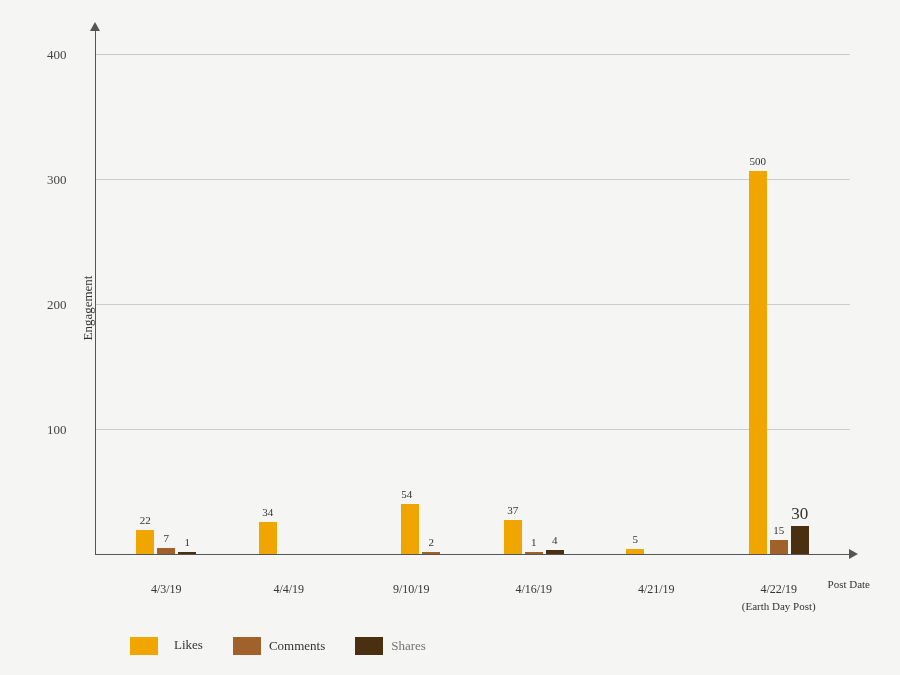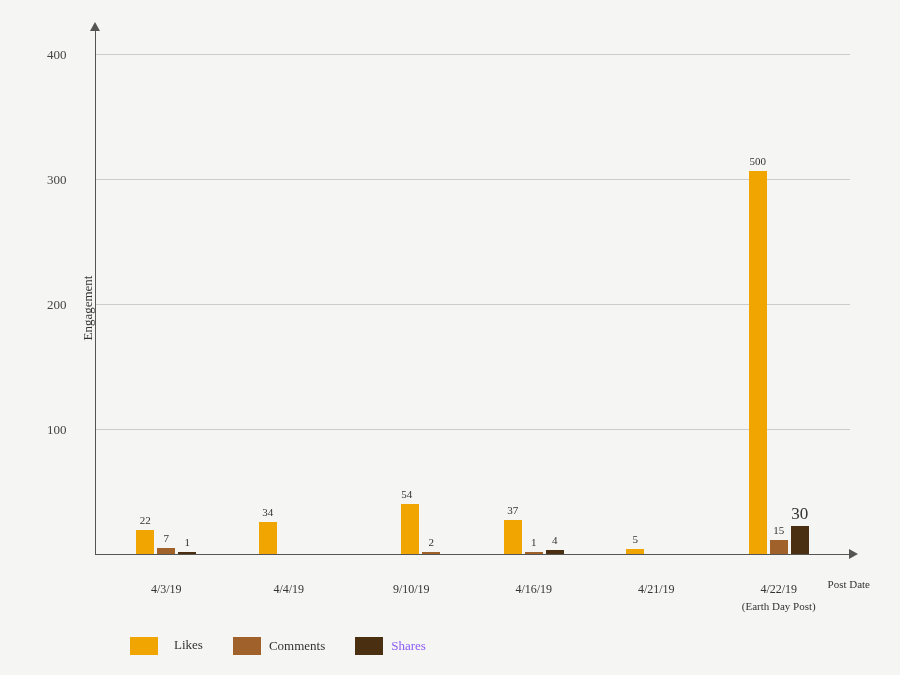--- a/index.html
+++ b/index.html
@@ -247,15 +247,15 @@
     <div style="display: flex; align-items: flex-start; gap: 16px;">
       <div style="width: 28px; height: 18px; background: rgb(240, 165, 0);"></div>
       <div style="font-size: 13px; color: rgb(51, 51, 51); font-family: Georgia, serif;">Likes</div>
     </div>
     <div style="display: flex; align-items: center; gap: 8px;">
       <div style="width: 28px; height: 18px; background: rgb(160, 98, 42);"></div>
       <div style="font-size: 13px; color: rgb(51, 51, 51); font-family: Georgia, serif;">Comments</div>
     </div>
     <div style="display: flex; align-items: center; gap: 8px;">
       <div style="width: 28px; height: 18px; background: rgb(74, 48, 16);"></div>
-      <div style="font-size: 13px; color: #8b5cf6; font-family: Georgia, serif;">Shares</div>
+      <div style="font-size: 13px; color: #737373; font-family: Georgia, serif;">Shares</div>
     </div>
   </div>
 
 </body></html>

